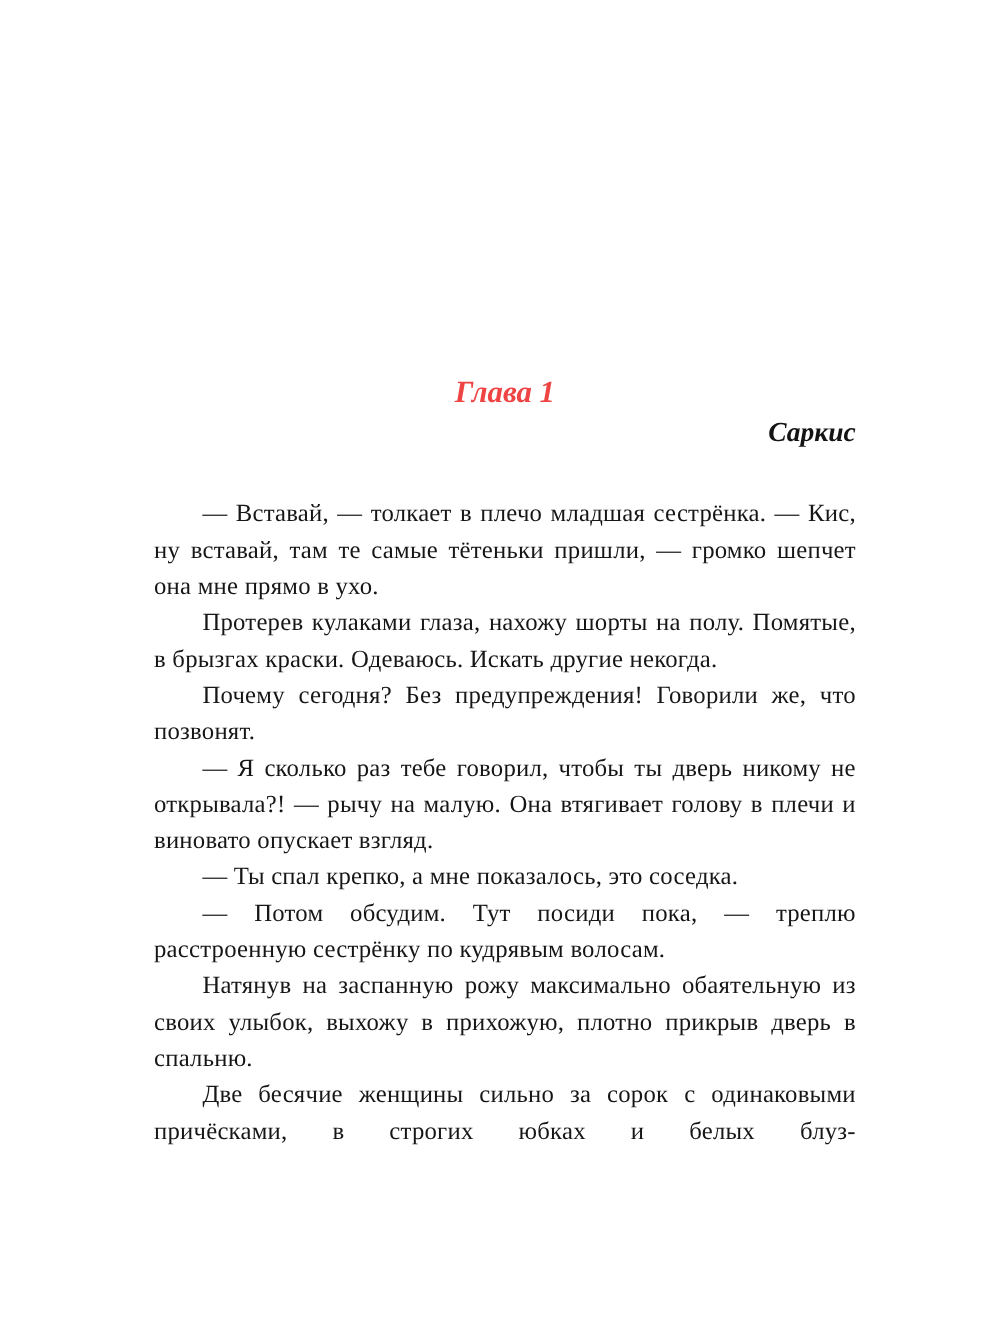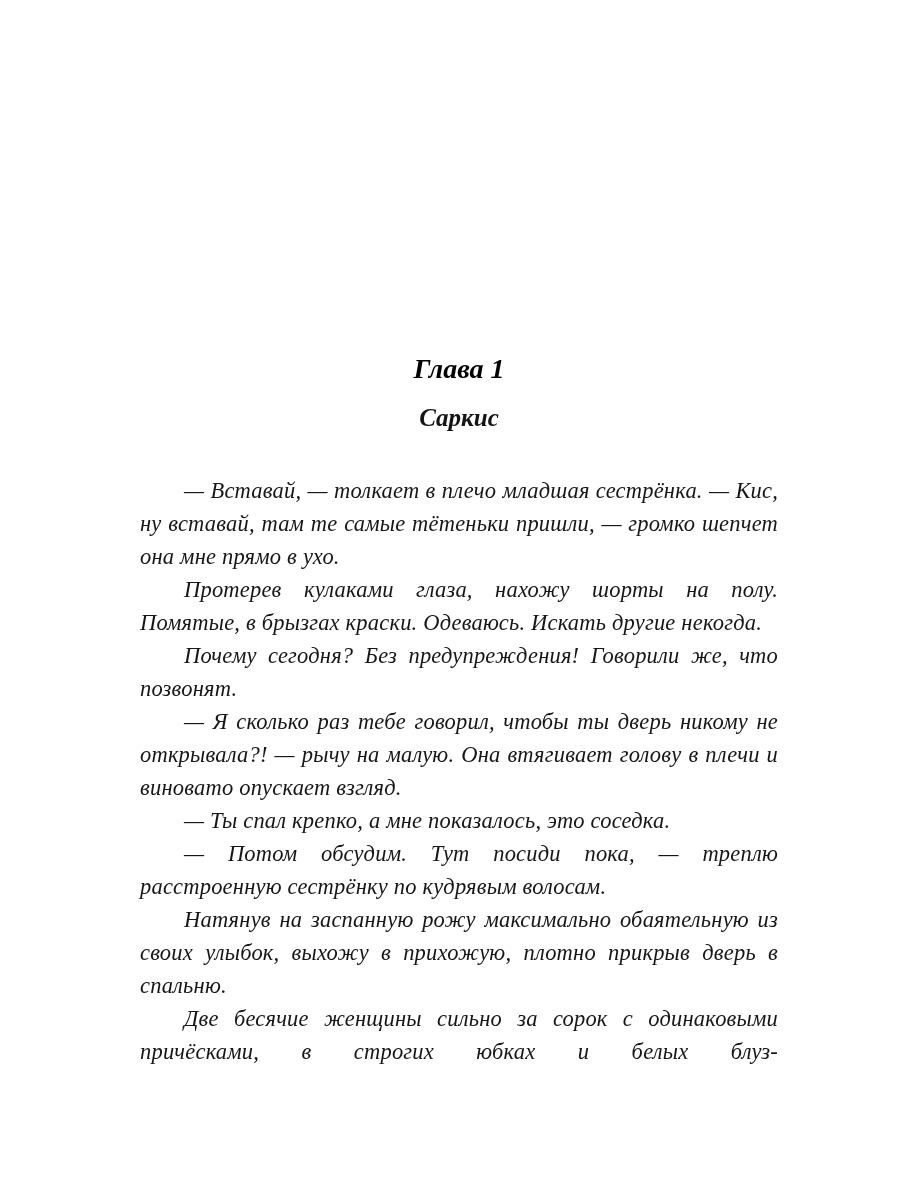--- a/index.html
+++ b/index.html
@@ -16,49 +16,48 @@
     font-family: "Liberation Serif", "DejaVu Serif", serif;
     color: #161616;
   }
   .content {
     position: absolute;
     top: 336px;
     left: 140px;
     width: 638px;
   }
   .chapter-title {
-    margin: 16px;
+    margin: 4px;
     text-align: center;
     font-style: italic;
     font-weight: bold;
     font-size: 28px;
     line-height: 34px;
-    color: #000000;
+    color: #ef4444;
   }
   .chapter-subtitle {
     margin: 4px 0 4px 0;
-    text-align: center;
+    text-align: right;
     font-style: italic;
     font-weight: bold;
     font-size: 25px;
     line-height: 32px;
     color: #141414;
   }
   .body-text {
     margin-top: 40px;
     font-size: 22.5px;
     line-height: 33px;
     text-align: justify;
     letter-spacing: 0.2px;
   }
   .body-text p {
     margin: 0;
     padding: 0;
     text-indent: 44px;
-    font-style: italic;
   }
   .body-text p.page-cut {
     
     text-align-last: justify;
   }
 </style>
 </head>
 <body>
 
 <div class="page">

